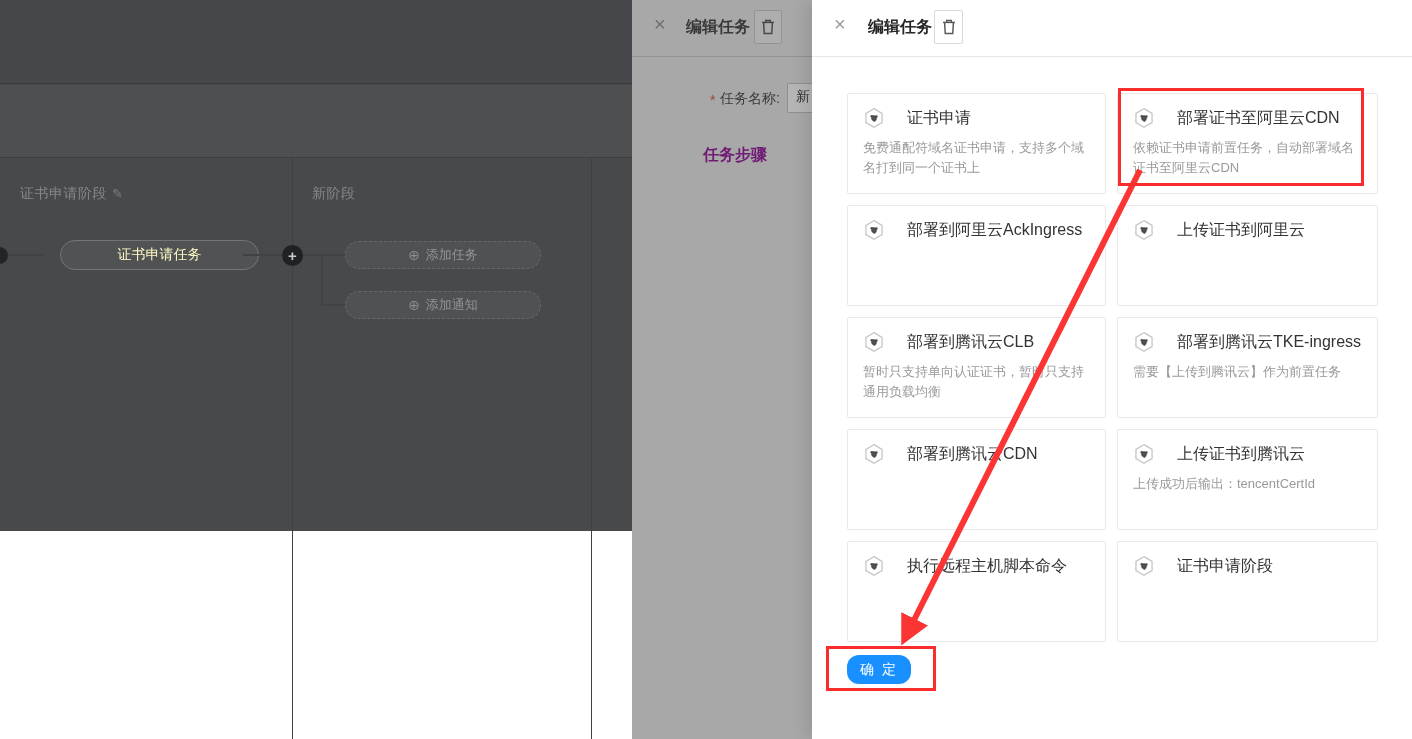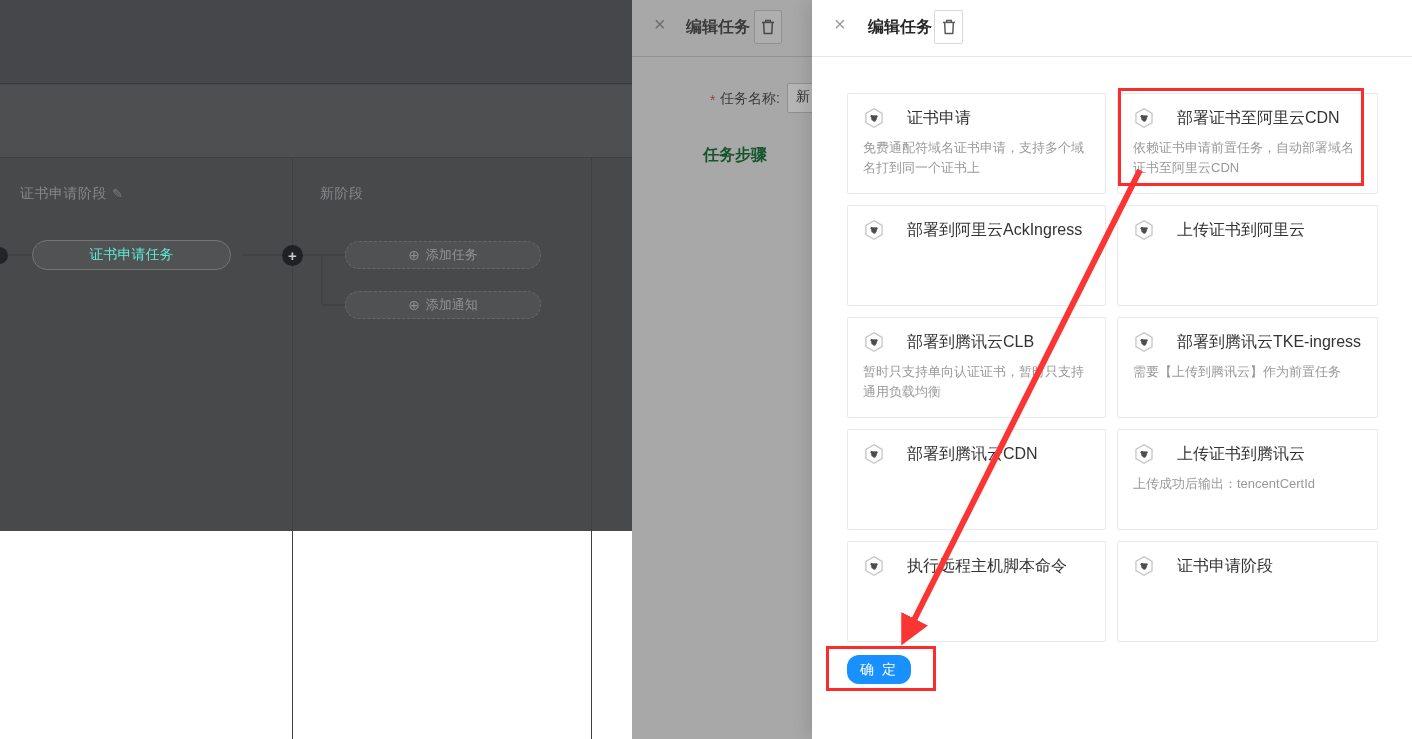--- a/index.html
+++ b/index.html
@@ -7,22 +7,22 @@
   body { font-family:"Liberation Sans","DejaVu Sans",sans-serif; }
   #screen { position:relative; width:1412px; height:739px; background:#fff; overflow:hidden; }
 
   
   #workflow { position:absolute; left:0; top:0; width:632px; height:531px; background:#48494b; }
   .wf-topband   { position:absolute; left:0; top:0;  width:632px; height:84px;  background:#46474a; border-bottom:1px solid #3a3b3d; }
   .wf-toolband  { position:absolute; left:0; top:85px; width:632px; height:73px; background:#4e4f51; border-bottom:1px solid #3e3f41; }
   .wf-vline     { position:absolute; top:158px; width:1px; height:581px; background:#3f4042; }
   .stage-label  { position:absolute; top:185px; font-size:14px; color:#85878a; letter-spacing:.5px; }
   .edit-glyph   { font-size:13px; color:#7c7e81; margin-left:5px; }
-  .node-pill    { position:absolute; left:32px; top:240px; width:199px; height:30px; border:1px solid #737577;
-                  border-radius:15px; background:#505254; color:#5eead4; font-size:14px;
+  .node-pill    { position:absolute; left:60px; top:240px; width:199px; height:30px; border:1px solid #737577;
+                  border-radius:15px; background:#505254; color:#fef9c3; font-size:14px;
                   display:flex; align-items:center; justify-content:center; }
   .dash-pill    { position:absolute; left:345px; width:196px; height:28px; border:1px dashed #65676a;
                   border-radius:14px; background:#4f5153; color:#919395; font-size:13px;
                   display:flex; align-items:center; justify-content:center; gap:6px; }
   .dash-pill .plus-glyph { font-size:14px; color:#8b8d90; }
   .wf-line      { position:absolute; background:#404244; }
   .start-dot    { position:absolute; left:-9px; top:247px; width:17px; height:17px; border-radius:50%; background:#232427; }
   .plus-circle  { position:absolute; left:282px; top:245px; width:21px; height:21px; border-radius:50%;
                   background:#202124; color:#c9cacc; font-size:15px; font-weight:bold;
                   display:flex; align-items:center; justify-content:center; line-height:1; }
@@ -34,21 +34,21 @@
   #drawer-behind .ttl { position:absolute; left:54px; top:17px; font-size:16px; font-weight:600; color:#393939; }
   #drawer-behind .trash-btn { position:absolute; left:122px; top:10px; width:28px; height:34px;
                   border:1px solid #919191; border-radius:2px; background:#aeaeae;
                   display:flex; align-items:center; justify-content:center; }
   #drawer-behind .form-row { position:absolute; left:0; top:90px; width:100%; font-size:14px; color:#3b3b3b; }
   #drawer-behind .req { color:#9c3f3f; position:absolute; left:78px; top:2px; }
   #drawer-behind .fld-label { position:absolute; left:88px; top:0; }
   #drawer-behind .fld-input { position:absolute; left:155px; top:-7px; width:150px; height:30px;
                   background:#b6b6b6; border:1px solid #8f8f8f; border-radius:2px;
                   font-size:14px; color:#333; padding:4px 8px; overflow:hidden; white-space:nowrap; }
-  #drawer-behind .sect { position:absolute; left:71px; top:145px; font-size:16px; font-weight:bold; color:#14532d;font-family:Liberation Serif, serif; }
+  #drawer-behind .sect { position:absolute; left:71px; top:145px; font-size:16px; font-weight:bold; color:#701a75;font-family:Liberation Serif, serif; }
 
   
   #drawer-top { position:absolute; left:812px; top:0; width:600px; height:739px; background:#fff;
                 box-shadow:-6px 0 16px rgba(0,0,0,.10); }
   #drawer-top .hdr { position:absolute; left:0; top:0; width:100%; height:57px; border-bottom:1px solid #e6e6e6; }
   #drawer-top .close-x { position:absolute; left:22px; top:13px; font-size:20px; color:#9b9b9b; cursor:pointer; }
   #drawer-top .ttl { position:absolute; left:56px; top:17px; font-size:16px; font-weight:600; color:#262626; }
   #drawer-top .trash-btn { position:absolute; left:122px; top:10px; width:29px; height:34px;
                   border:1px solid #d9d9d9; border-radius:2px; background:#fff;
                   display:flex; align-items:center; justify-content:center; cursor:pointer; }
@@ -97,21 +97,21 @@
 
   <div id="workflow">
     <div class="wf-topband"></div>
     <div class="wf-toolband"></div>
     <div class="wf-vline" style="left:292px"></div>
     <div class="wf-vline" style="left:591px"></div>
 
     <div class="stage-label" style="left:20px">
       <span>证书申请阶段</span><span class="edit-glyph">✎</span>
     </div>
-    <div class="stage-label" style="left:320px">
+    <div class="stage-label" style="left:312px">
       <span>新阶段</span>
     </div>
 
     <div class="start-dot"></div>
     <div class="wf-line" style="left:8px;top:254px;width:36px;height:2px"></div>
     <div class="node-pill">
       <span>证书申请任务</span>
     </div>
     <div class="wf-line" style="left:243px;top:254px;width:40px;height:2px"></div>
     <div class="plus-circle">

